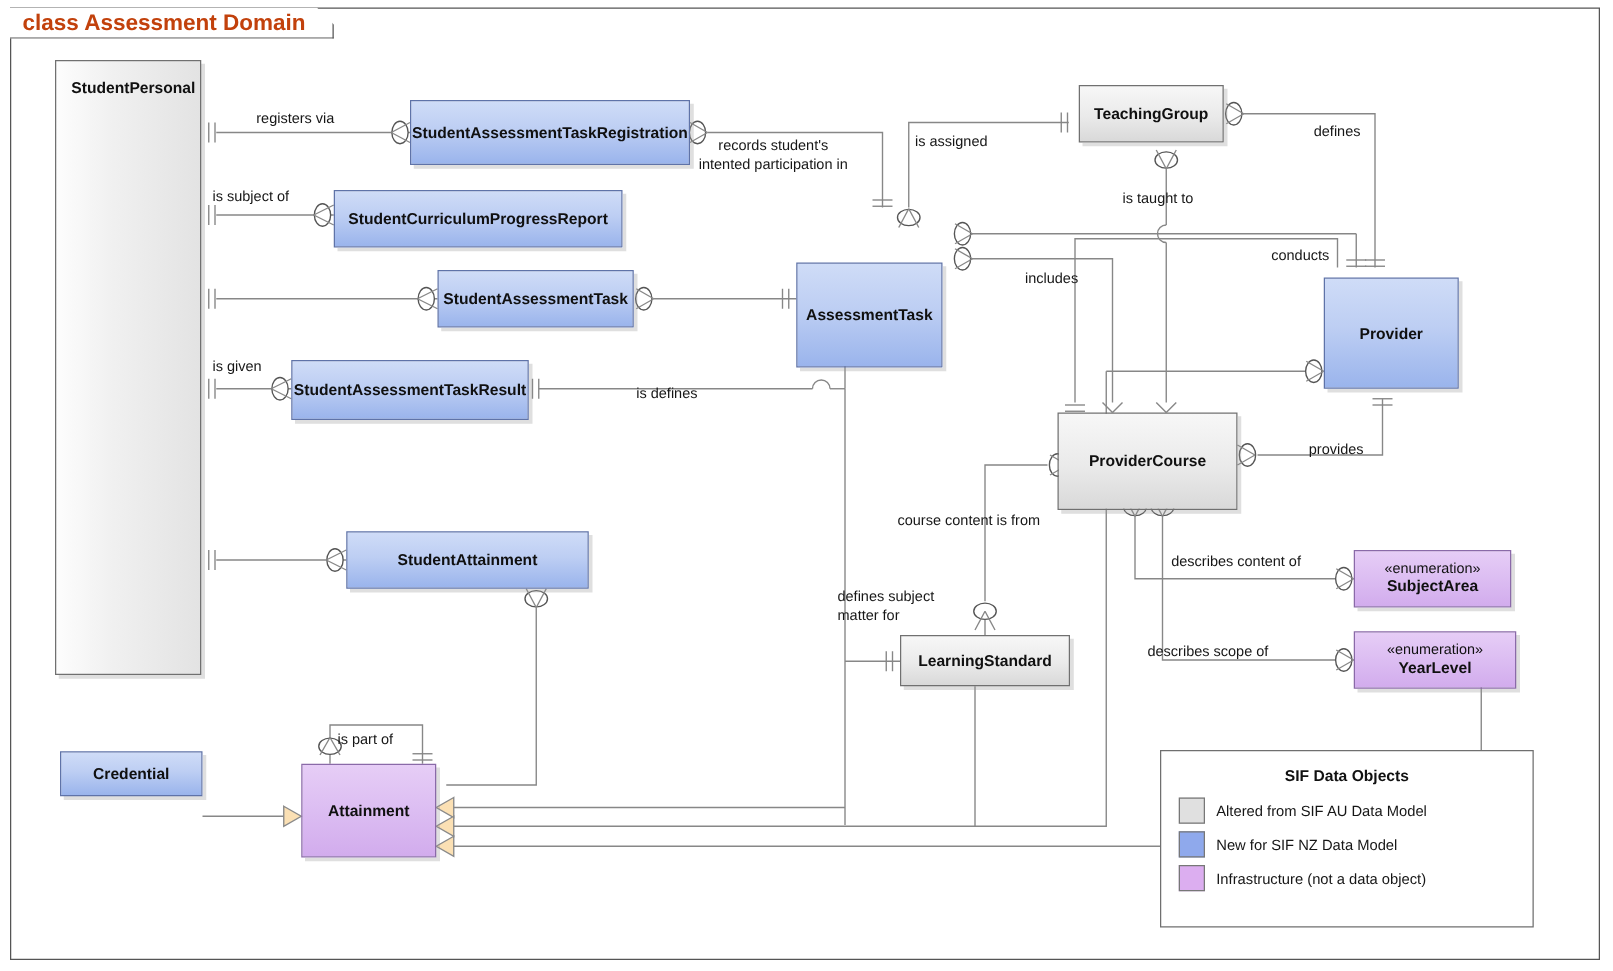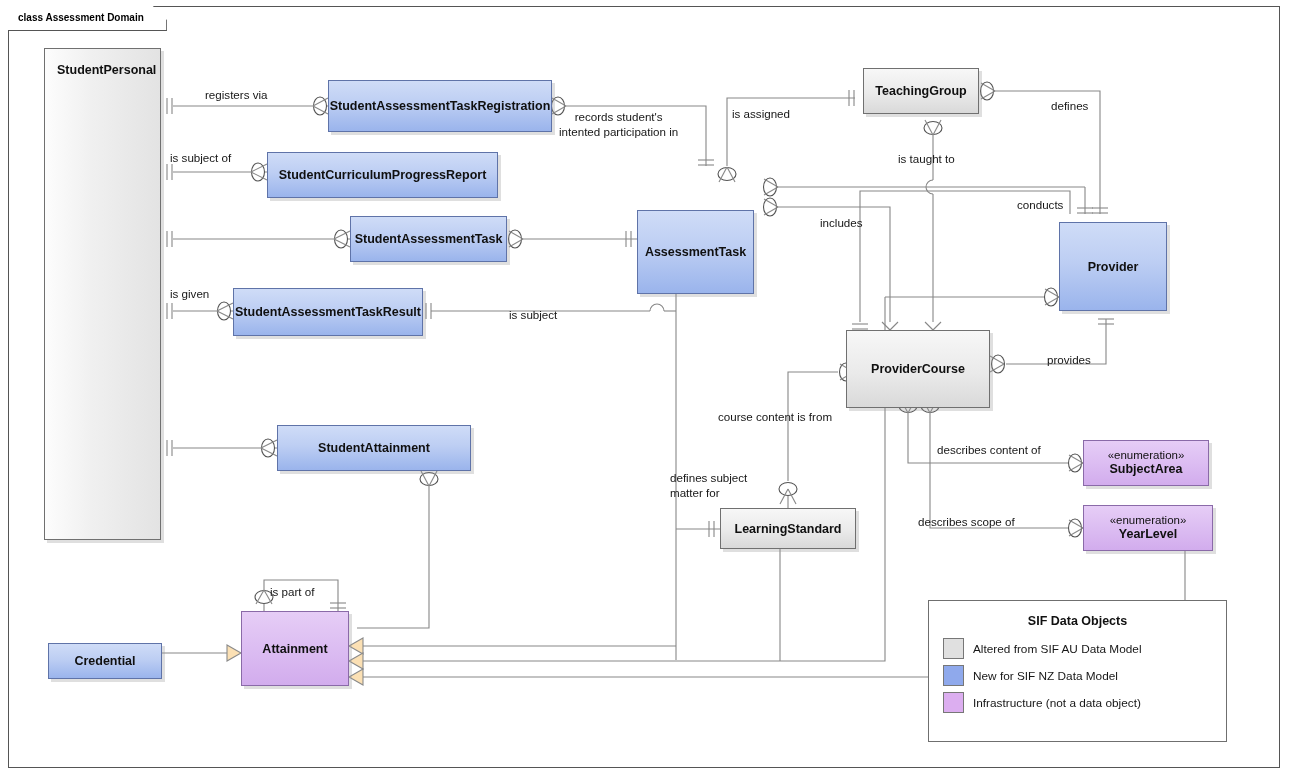--- a/index.html
+++ b/index.html
@@ -7,22 +7,22 @@
   #canvas{position:relative;width:1290px;height:777px;background:#fff;overflow:hidden;}
 
   
   .frame{position:absolute;left:8px;top:6px;width:1272px;height:762px;
          border:1px solid #555;box-sizing:border-box;background:transparent;}
   .frame-tab{position:absolute;left:8px;top:6px;height:25px;
              background:#fff;border:1px solid #555;border-top:none;border-left:none;
              box-sizing:border-box;
              -webkit-clip-path:polygon(0 0,calc(100% - 14px) 0,100% 14px,100% 100%,0 100%);
              clip-path:polygon(0 0,calc(100% - 14px) 0,100% 14px,100% 100%,0 100%);}
-  .frame-tab span{display:block;padding:4px 22px 4px 10px;font-size:10px;
-                  font-weight:bold;color:#000000;white-space:nowrap;line-height:16px;}
+  .frame-tab span{display:block;padding:4px 22px 4px 10px;font-size:18px;
+                  font-weight:bold;color:#c2410c;white-space:nowrap;line-height:16px;}
 
   
   #wires{position:absolute;left:0;top:0;width:1290px;height:777px;}
   #wires line,#wires path,#wires polyline{stroke:#878787;stroke-width:1.1;fill:none;}
   #wires ellipse{stroke:#555;stroke-width:1.1;fill:#fff;}
   #wires .crow{stroke:#555;stroke-width:1.1;fill:none;}
   #wires .bar{stroke:#878787;stroke-width:1.3;}
   #wires .tri{fill:#FBE0B4;stroke:#8a8a8a;stroke-width:1.1;}
 
   
@@ -349,40 +349,40 @@
       </div>
       <div class="node gray" style="left: 846px; top: 330px; width: 144px; height: 78px;">
         <span>ProviderCourse</span>
       </div>
       <div class="node gray" style="left: 720px; top: 508px; width: 136px; height: 41px;">
         <span>LearningStandard</span>
       </div>
       <div class="node purple" style="left: 241px; top: 611px; width: 108px; height: 75px;">
         <span>Attainment</span>
       </div>
-      <div class="node blue" style="left: 48px; top: 643px; width: 114px; height: 36px; text-align: center;">
+      <div class="node blue" style="left: 48px; top: 601px; width: 114px; height: 36px; text-align: center;">
         <span>Credential</span>
       </div>
       <div class="node purple enum" style="left: 1083px; top: 440px; width: 126px; height: 46px;">
         <div class="stereo">«enumeration»</div>
         <div class="ename">SubjectArea</div>
       </div>
       <div class="node purple enum" style="left: 1083px; top: 505px; width: 130px; height: 46px;">
         <div class="stereo">«enumeration»</div>
         <div class="ename">YearLevel</div>
       </div>
     </div>
 
   <div id="labels">
       <div class="lbl" style="left: 205px; top: 88px;">registers via</div>
       <div class="lbl c" style="left: 559px; top: 110px;">records student's
 intented participation in</div>
       <div class="lbl" style="left: 170px; top: 151px;">is subject of</div>
       <div class="lbl" style="left: 170px; top: 287px;">is given</div>
-      <div class="lbl" style="left: 509px; top: 308px;">is subject</div>
+      <div class="lbl" style="left: 509px; top: 308px;">is defines</div>
       <div class="lbl" style="left: 732px; top: 107px;">is assigned</div>
       <div class="lbl" style="left: 898px; top: 152px;">is taught to</div>
       <div class="lbl" style="left: 1051px; top: 99px;">defines</div>
       <div class="lbl" style="left: 820px; top: 216px;">includes</div>
       <div class="lbl" style="left: 1017px; top: 198px;">conducts</div>
       <div class="lbl" style="left: 1047px; top: 353px;">provides</div>
       <div class="lbl" style="left: 937px; top: 443px;">describes content of</div>
       <div class="lbl" style="left: 918px; top: 515px;">describes scope of</div>
       <div class="lbl" style="left: 718px; top: 410px;">course content is from</div>
       <div class="lbl" style="left: 670px; top: 471px;">defines subject

